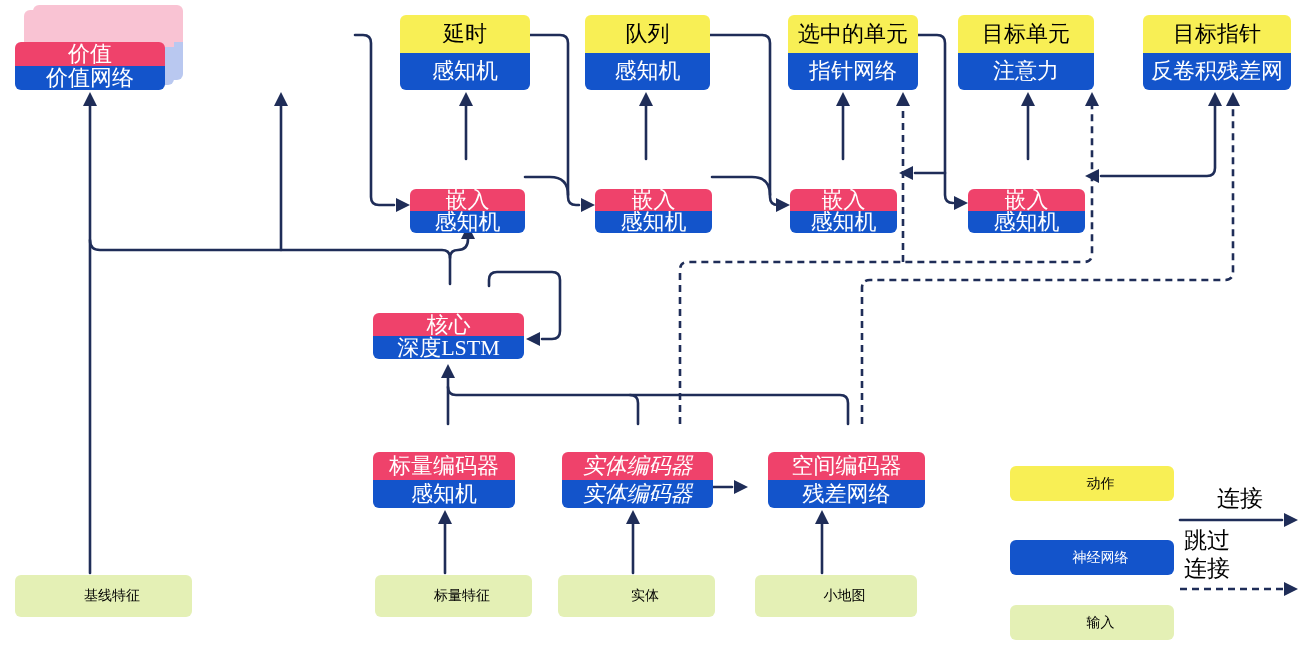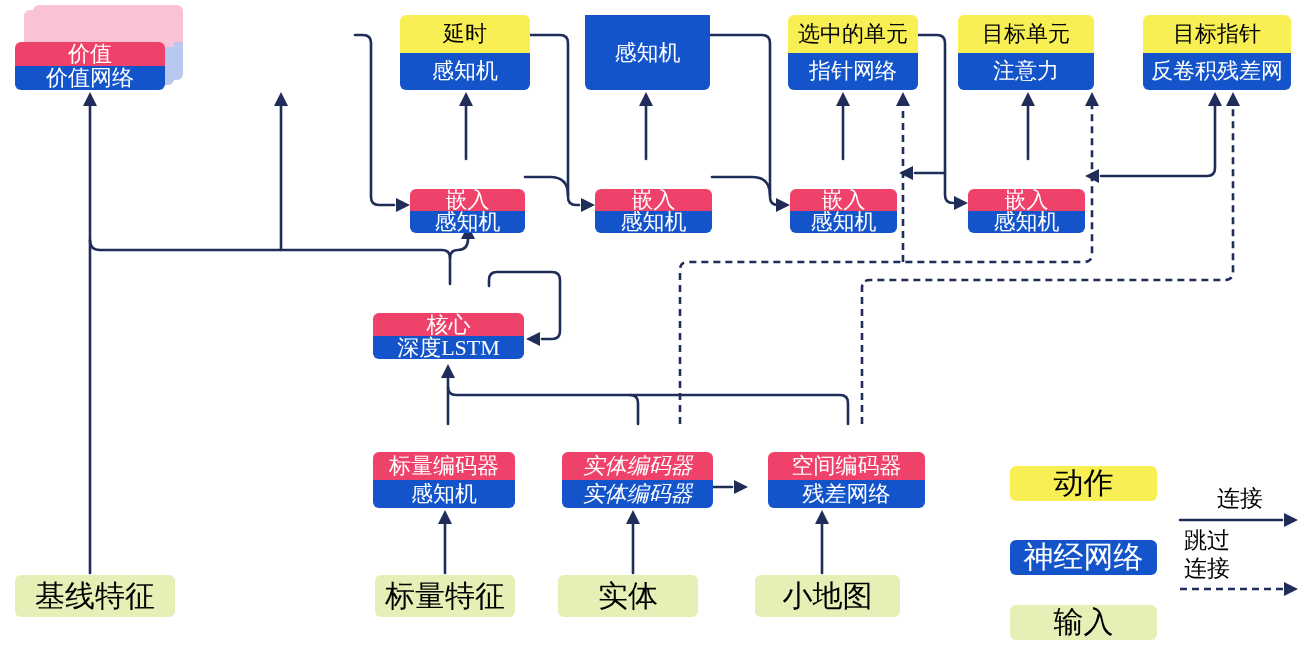--- a/index.html
+++ b/index.html
@@ -11,21 +11,21 @@
   body{font-family:"Liberation Serif","DejaVu Serif",serif;background:#fff;}
   #stage{position:relative;width:1301px;height:662px;background:var(--bg);overflow:hidden;}
   svg.edges{position:absolute;left:0;top:0;color:var(--line-navy);}
   .nbox{position:absolute;display:flex;flex-direction:column;text-align:center;z-index:3;}
   .row{flex:1;display:flex;align-items:center;justify-content:center;
        font-size:22px;line-height:1;white-space:nowrap;}
   .row.act{background:var(--action-yellow);color:var(--text-dark);border-radius:6px 6px 0 0;}
   .row.out{background:var(--output-red);color:var(--text-light);border-radius:6px 6px 0 0;margin-top:27px;}
   .row.net{background:var(--network-blue);color:var(--text-light);border-radius:0 0 6px 6px;}
   .single{position:absolute;display:flex;align-items:center;justify-content:center;
-          font-size:30px;border-radius:6px;z-index:3;white-space:nowrap;}
+          font-size:14px;border-radius:6px;z-index:3;white-space:nowrap;padding-left:17px;}
   .input-box{background:var(--input-green);color:var(--text-dark);}
   .sheet{position:absolute;border-radius:6px;z-index:1;
          background:linear-gradient(var(--shadow-pink) 0 50%, var(--shadow-blue) 50% 100%);}
   .legend-label{position:absolute;font-size:23px;color:var(--text-dark);z-index:3;
                 text-align:center;line-height:1.22;white-space:nowrap;}
 </style>
 </head>
 <body>
 
 <div id="stage">
@@ -98,20 +98,21 @@
 
   <div class="nbox" style="left:15px;top:15px;width:150px;height:75px;">
     <div class="row out">价值</div>
     <div class="row net">价值网络</div>
   </div>
   <div class="nbox" style="left:400px;top:15px;width:130px;height:75px;">
     <div class="row act">延时</div>
     <div class="row net">感知机</div>
   </div>
   <div class="nbox" style="left:585px;top:15px;width:125px;height:75px;">
+    <div class="row act">队列</div>
     <div class="row net">感知机</div>
   </div>
   <div class="nbox" style="left:788px;top:15px;width:130px;height:75px;">
     <div class="row act">选中的单元</div>
     <div class="row net">指针网络</div>
   </div>
   <div class="nbox" style="left:958px;top:15px;width:136px;height:75px;">
     <div class="row act">目标单元</div>
     <div class="row net">注意力</div>
   </div>

